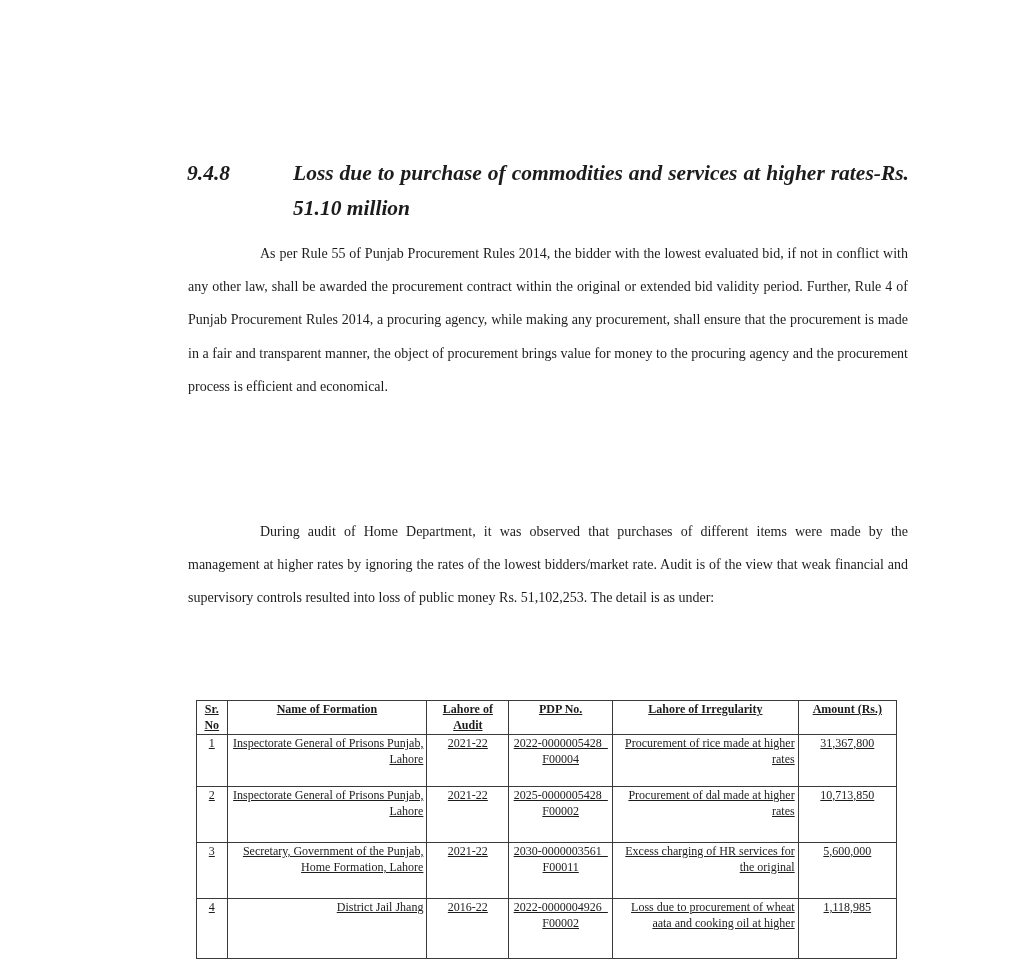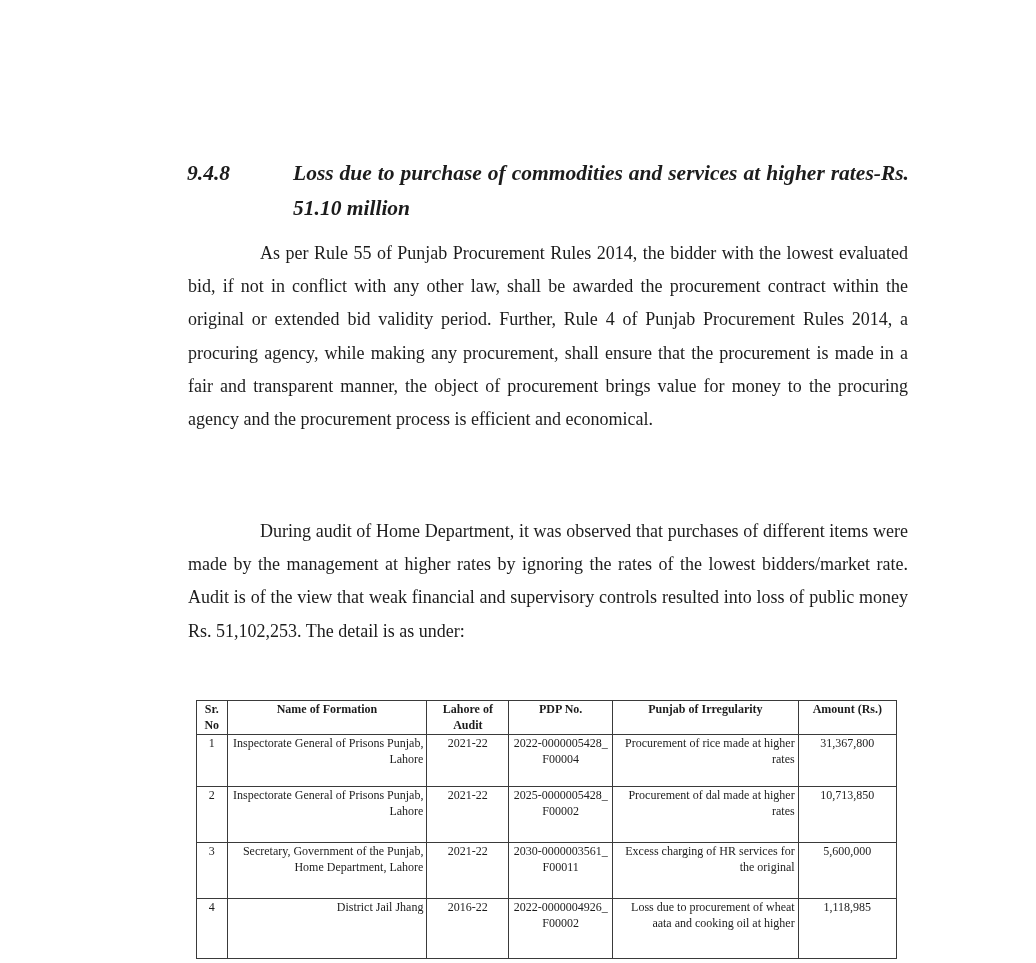--- a/index.html
+++ b/index.html
@@ -12,32 +12,32 @@
   }
   .page { position: absolute; left: 0; top: 0; width: 996px; height: 963px; }
   .heading {
     position: absolute; left: 187px; top: 156px; width: 722px;
     font-weight: bold; font-style: italic; font-size: 21.5px; line-height: 35px;
   }
   .heading .num { position: absolute; left: 0; top: 0; }
   .heading .title { position: absolute; left: 106px; top: 0; width: 616px; text-align: justify; text-align-last: left; }
   .para {
     position: absolute; left: 188px; width: 720px;
-    font-size: 18px; line-height: 33.2px; text-align: justify;
+    font-size: 14px; line-height: 33.2px; text-align: justify;
     text-indent: 72px;
   }
   .p1 { top: 237px; }
   .p2 { top: 515px; }
   table.detail {
     position: absolute; left: 196px; top: 700px; width: 701px;
     border-collapse: collapse; font-size: 12px; line-height: 15.5px;
     table-layout: fixed;
   }
   table.detail th, table.detail td {
-    border: 1.5px solid #3a3a3a; vertical-align: top; padding: 1px 3px 1px 3px;
+    border: 1.5px solid #3a3a3a; vertical-align: top; padding: 1px 3px 1px 3px; text-decoration: underline;
   }
   table.detail th { font-weight: bold; text-align: center; }
   td.c { text-align: center; }
   td.l { text-align: right; }
   td.r { text-align: center; }
 </style>
 </head>
 <body>
 
 <div class="page">
@@ -58,21 +58,21 @@
       <col style="width:95px">
       <col style="width:170px">
       <col style="width:90px">
     </colgroup>
     <thead>
       <tr>
         <th>Sr. No</th>
         <th>Name of Formation</th>
         <th>Lahore of Audit</th>
         <th>PDP No.</th>
-        <th>Punjab of Irregularity</th>
+        <th>Lahore of Irregularity</th>
         <th>Amount (Rs.)</th>
       </tr>
     </thead>
     <tbody>
       <tr style="height:52px">
         <td class="c">1</td>
         <td class="l">Inspectorate General of Prisons Punjab, Lahore</td>
         <td class="c">2021-22</td>
         <td class="c" style="word-break:break-all">2022-0000005428_F00004</td>
         <td class="l">Procurement of rice made at higher rates</td>
@@ -81,21 +81,21 @@
       <tr style="height:56px">
         <td class="c">2</td>
         <td class="l">Inspectorate General of Prisons Punjab, Lahore</td>
         <td class="c">2021-22</td>
         <td class="c" style="word-break:break-all">2025-0000005428_F00002</td>
         <td class="l">Procurement of dal made at higher rates</td>
         <td class="r">10,713,850</td>
       </tr>
       <tr style="height:56px">
         <td class="c">3</td>
-        <td class="l">Secretary, Government of the Punjab, Home Department, Lahore</td>
+        <td class="l">Secretary, Government of the Punjab, Home Formation, Lahore</td>
         <td class="c">2021-22</td>
         <td class="c" style="word-break:break-all">2030-0000003561_F00011</td>
         <td class="l">Excess charging of HR services for the original</td>
         <td class="r">5,600,000</td>
       </tr>
       <tr style="height:60px">
         <td class="c">4</td>
         <td class="l">District Jail Jhang</td>
         <td class="c">2016-22</td>
         <td class="c" style="word-break:break-all">2022-0000004926_F00002</td>

